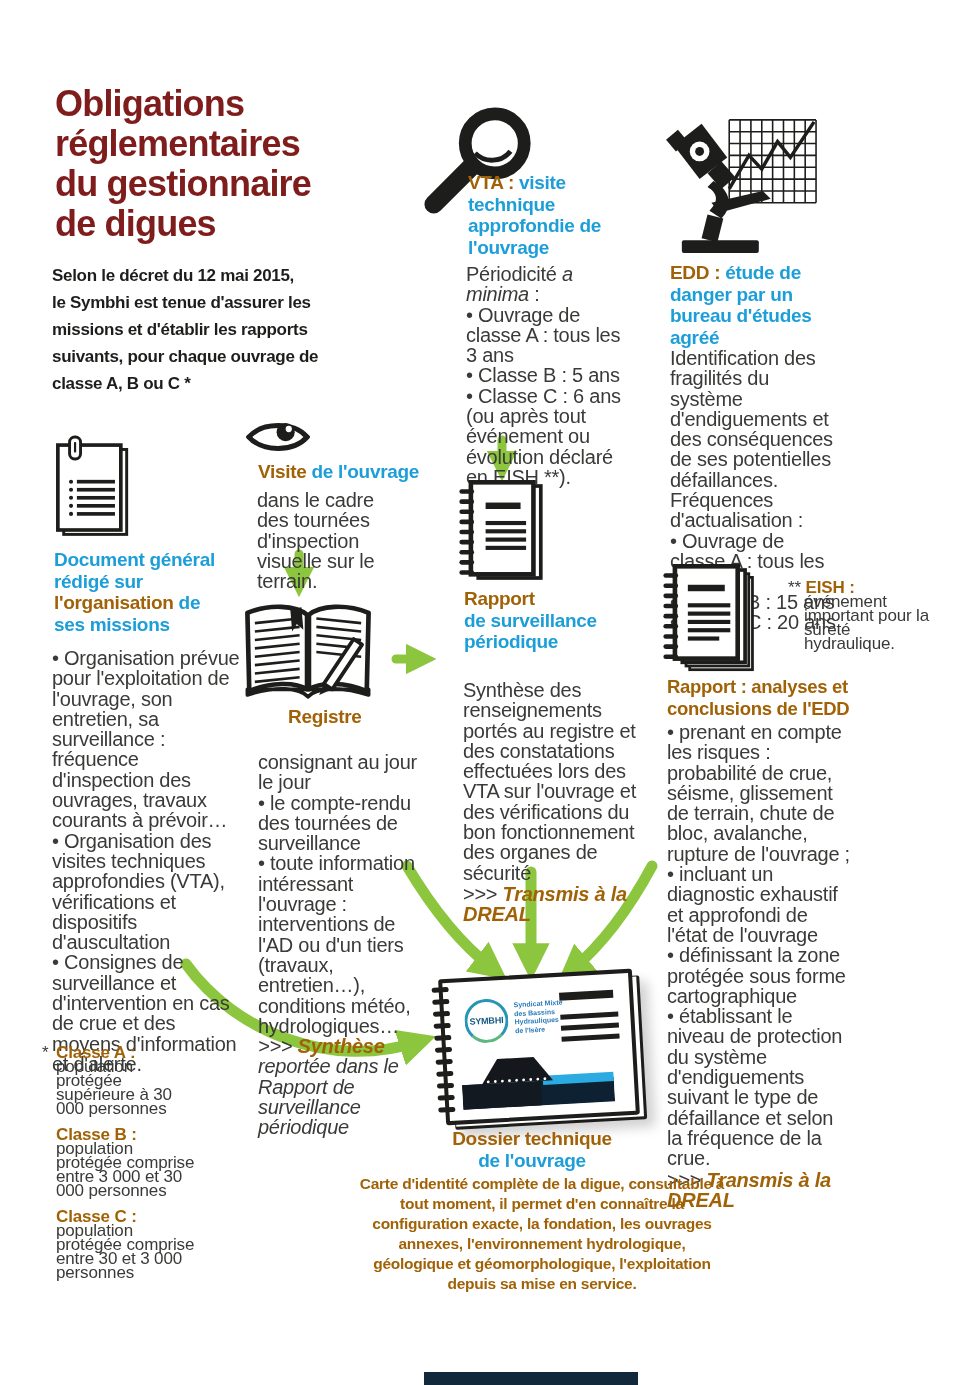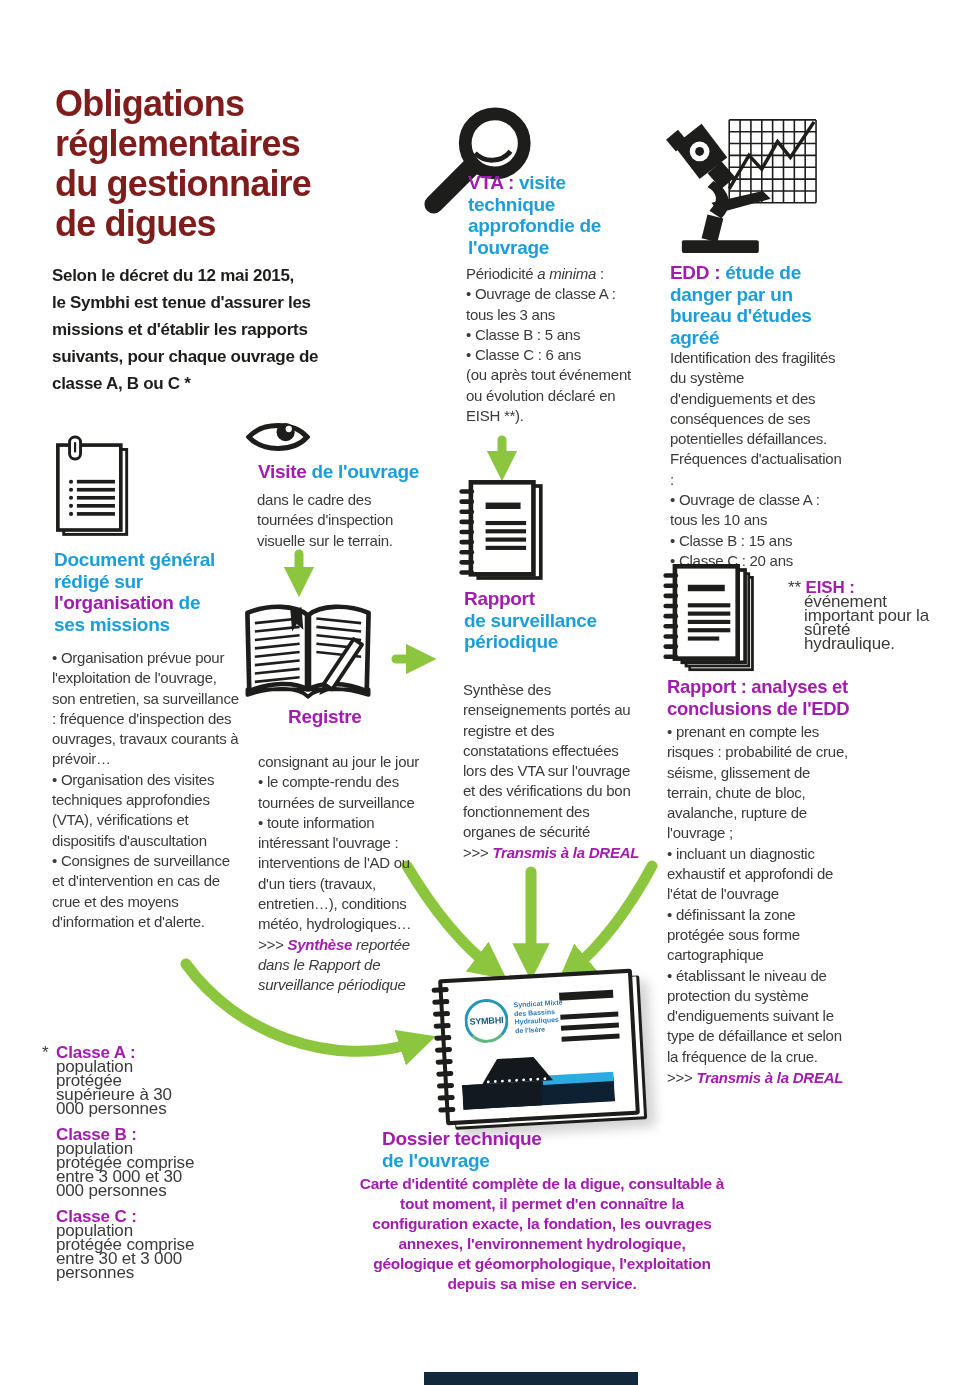--- a/index.html
+++ b/index.html
@@ -4,22 +4,22 @@
 <style>
   html,body{margin:0;padding:0;background:#fff;}
   #canvas{position:relative;width:980px;height:1385px;background:#fff;overflow:hidden;
           font-family:"Liberation Sans","DejaVu Sans",sans-serif;color:#3a3a38;}
   .abs{position:absolute;}
   .pl{white-space:pre-line;}
   .title{font-size:36px;line-height:40px;font-weight:bold;color:#7f1d1d;letter-spacing:-0.8px;}
   .intro{font-size:17px;line-height:27px;font-weight:bold;color:#1d1d1b;letter-spacing:-0.3px;margin-top:6px;}
   .hd{font-size:19px;line-height:21.5px;font-weight:bold;letter-spacing:-0.3px;}
   .cy{color:#1c9ed9;}
-  .bk{color:#a21caf;}
-  .body15{font-size:15px;line-height:20.3px;letter-spacing:-0.25px;}
+  .bk{color:#a16207;}
+  .body15{font-size:20px;line-height:20.3px;letter-spacing:-0.25px;}
   .small{font-size:17px;line-height:14px;letter-spacing:-0.15px;}
   .it{font-style:italic;}
   .b{font-weight:bold;}
   .hang{text-indent:-16px;padding-left:16px;}
   .transmis{margin-top:1px;}
   .fnitem{margin-bottom:12px;}
   svg{display:block;}
   
   #notebook{position:absolute;left:442px;top:974px;width:186px;height:138px;background:#fff;
             border:4px solid #1d1d1b;border-radius:3px;transform:rotate(-3.2deg);
@@ -287,21 +287,21 @@
           <circle cx="47" cy="24" r="1.4"></circle>
           <circle cx="54" cy="24" r="1.4"></circle>
           <circle cx="61" cy="24" r="1.4"></circle>
           <circle cx="68" cy="24" r="1.4"></circle>
           <circle cx="75" cy="24" r="1.4"></circle>
           <circle cx="82" cy="24" r="1.4"></circle>
       </g>
     </svg>
   </div>
 
-  <div class="abs hd" style="left:382px;top:1128px;width:300px;">
+  <div class="abs hd" style="left:382px;top:1128px;width:300px;text-align:center;">
     <span class="bk" style="display:block;">Dossier technique</span>
     <span class="cy">de l'ouvrage</span>
   </div>
   <div class="abs b bk" style="left:358px;top:1174px;width:368px;text-align:center;font-size:15.5px;line-height:20px;letter-spacing:-0.25px;">Carte d'identité complète de la digue, consultable à tout moment, il permet d'en connaître la configuration exacte, la fondation, les ouvrages annexes, l'environnement hydrologique, géologique et géomorphologique, l'exploitation depuis sa mise en service.</div>
 
   <div class="abs small" style="left:42px;top:1046px;width:160px;">
     <span class="abs" style="left:0;top:0;">*</span>
     <div style="padding-left:14px;">
       <div class="fnitem"><span class="b bk">Classe A :</span><span> population protégée supérieure à 30 000 personnes</span></div>
       <div class="fnitem"><span class="b bk">Classe B :</span><span> population protégée comprise entre 3 000 et 30 000 personnes</span></div>

